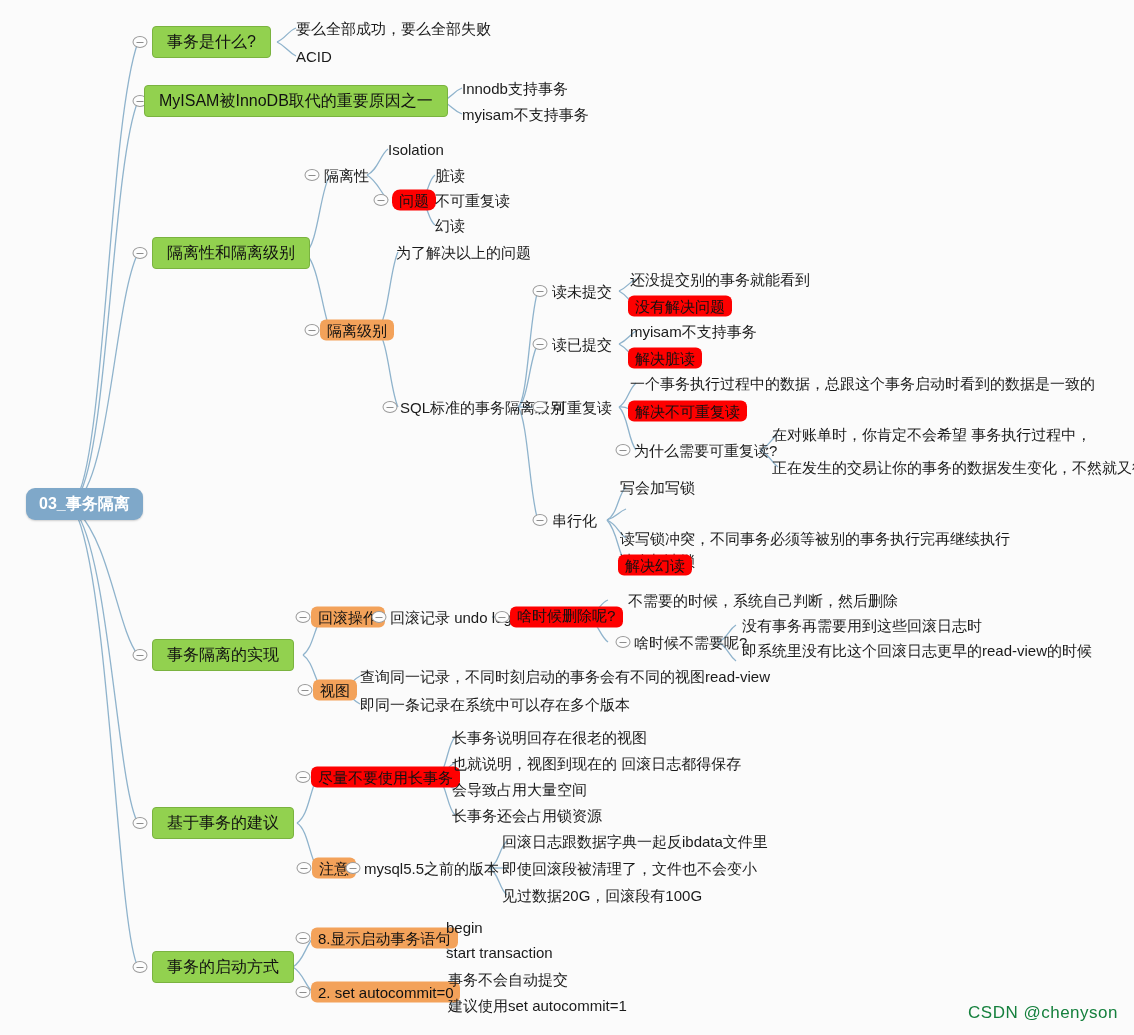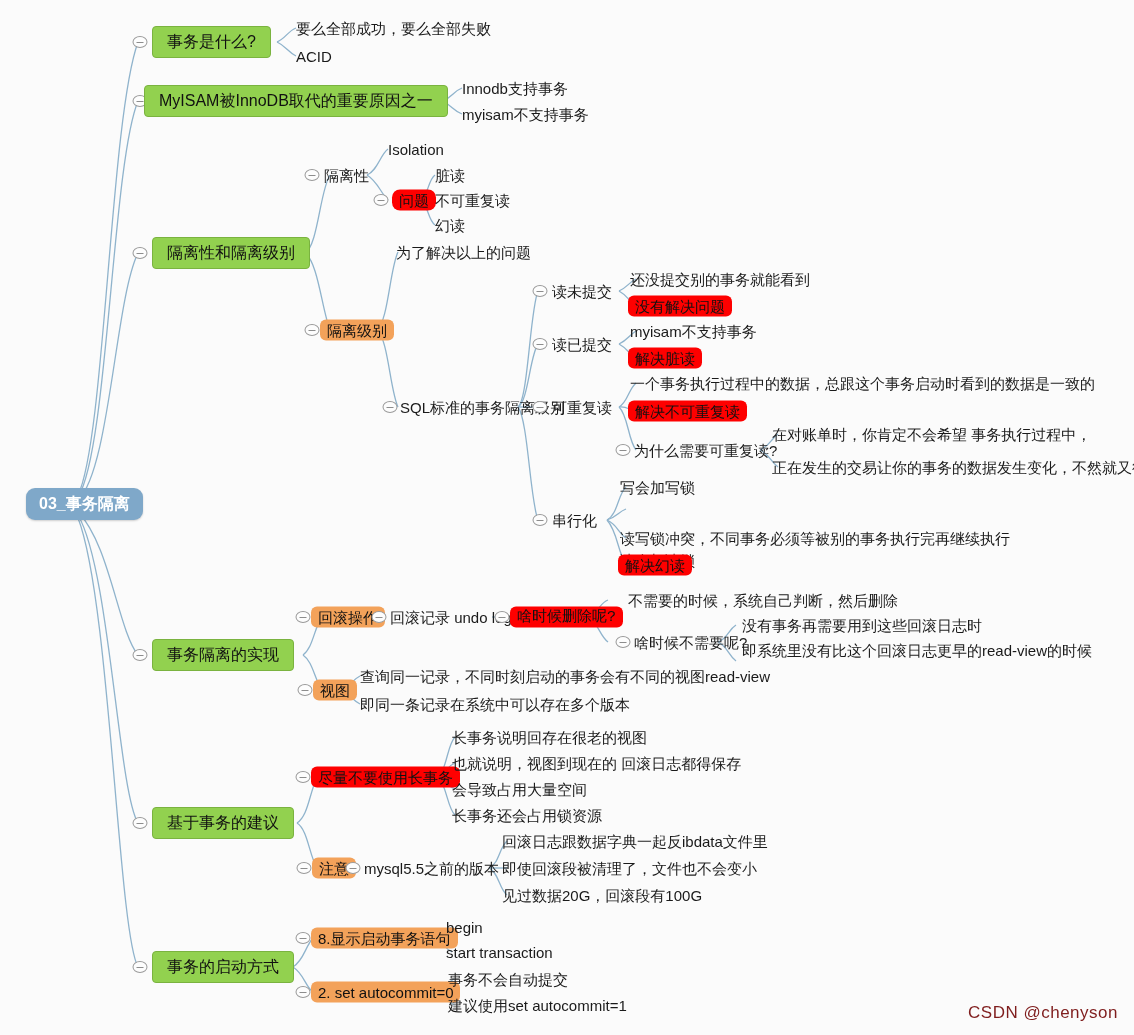--- a/index.html
+++ b/index.html
@@ -72,21 +72,21 @@
   .toggle::after{
     content:"";
     position:absolute;
     left:3px;right:3px;top:50%;
     height:1px;background:#8d8d8d;
   }
 
   .watermark{
     position:absolute;
     right:16px;bottom:12px;
-    color:#7f1d1d;
+    color:#15803d;
     font-size:17px;
     letter-spacing:.5px;
   }
 </style>
 </head>
 <body>
 
 <div id="canvas">
 
   <svg class="links" viewBox="0 0 1134 1035">

